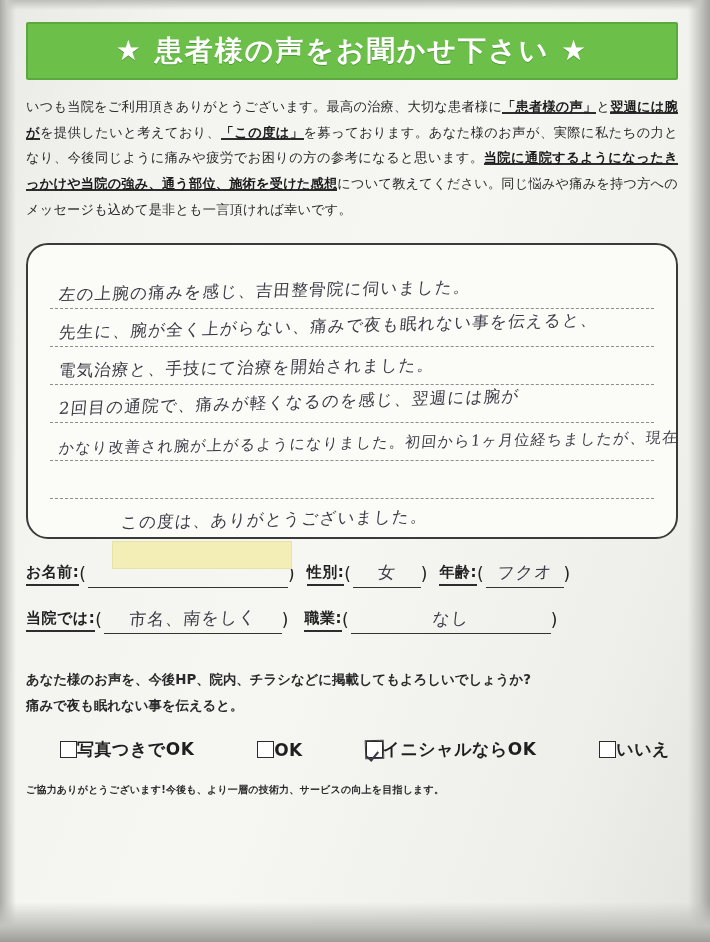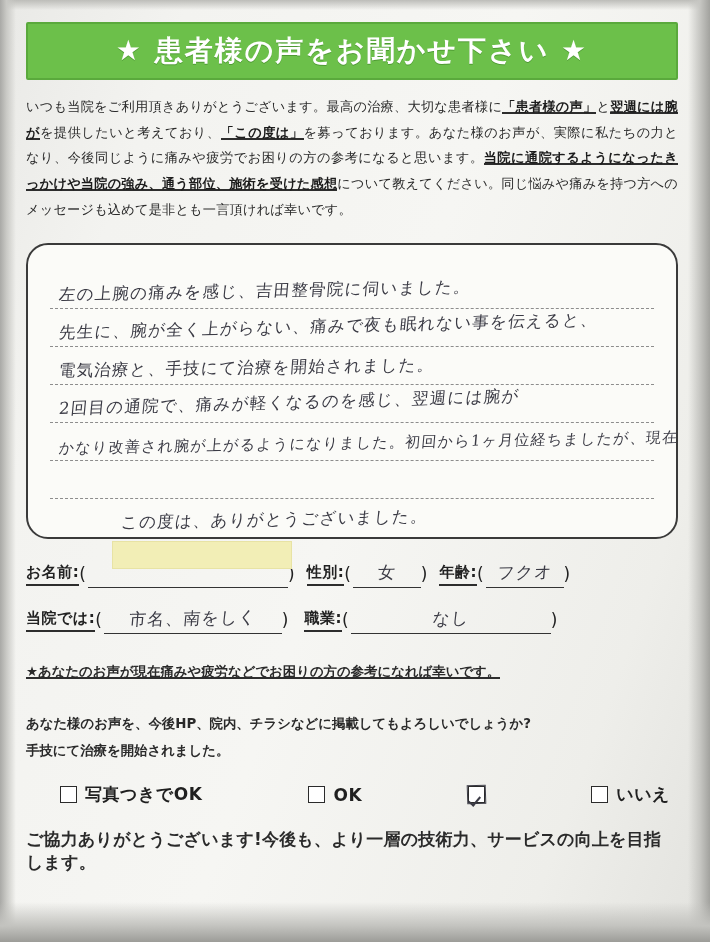--- a/index.html
+++ b/index.html
@@ -203,21 +203,20 @@
   .checkrow {
     margin-top: 18px;
     display: flex;
     align-items: center;
     justify-content: space-between;
     padding: 0 8px 0 34px;
   }
   .checkitem {
     display: flex;
     align-items: center;
-    gap: 8px;
     position: relative;
   }
   .cbox {
     width: 15px;
     height: 15px;
     border: 1.8px solid #2b2b2b;
     display: inline-block;
     position: relative;
     background: #fff;
   }
@@ -246,21 +245,21 @@
     font-size: 17px;
     font-weight: bold;
     color: #1f1f1f;
     letter-spacing: 0.5px;
     white-space: nowrap;
   }
 
   
   .footer {
     margin-top: 22px;
-    font-size: 17px;
+    font-size: 10px;
     color: #2a2a2a;
     letter-spacing: 0.2px;
     font-weight: bold;
   }
 </style>
 </head>
 <body>
 
 <div class="page">
   <div class="paper-shadow-top"></div>
@@ -337,36 +336,36 @@
         <span class="paren">(</span>
         <span class="field-underline" style="width:200px">
           <span class="field-value">なし</span>
         </span>
         <span class="paren">)</span>
       </div>
 
     </div>
 
     <div class="consent">
-      <div><span class="line1">★あなたのお声が現在痛みや疲労などでお困りの方の参考になれば幸いです。</span></div>
       <div class="line2">あなた様のお声を、今後HP、院内、チラシなどに掲載してもよろしいでしょうか?</div>
-      <div class="line3">手技にて治療を開始されました。</div>
+      <div class="line3">痛みで夜も眠れない事を伝えると。</div>
     </div>
 
     <div class="checkrow">
       <div class="checkitem">
         <span class="cbox"></span>
         <span class="clabel">写真つきでOK</span>
       </div>
       <div class="checkitem">
         <span class="cbox"></span>
         <span class="clabel">OK</span>
       </div>
       <div class="checkitem">
         <span class="cbox checked"></span>
+        <span class="clabel">イニシャルならOK</span>
       </div>
       <div class="checkitem">
         <span class="cbox"></span>
         <span class="clabel">いいえ</span>
       </div>
     </div>
 
     <div class="footer">ご協力ありがとうございます!今後も、より一層の技術力、サービスの向上を目指します。</div>
 
   </div>

